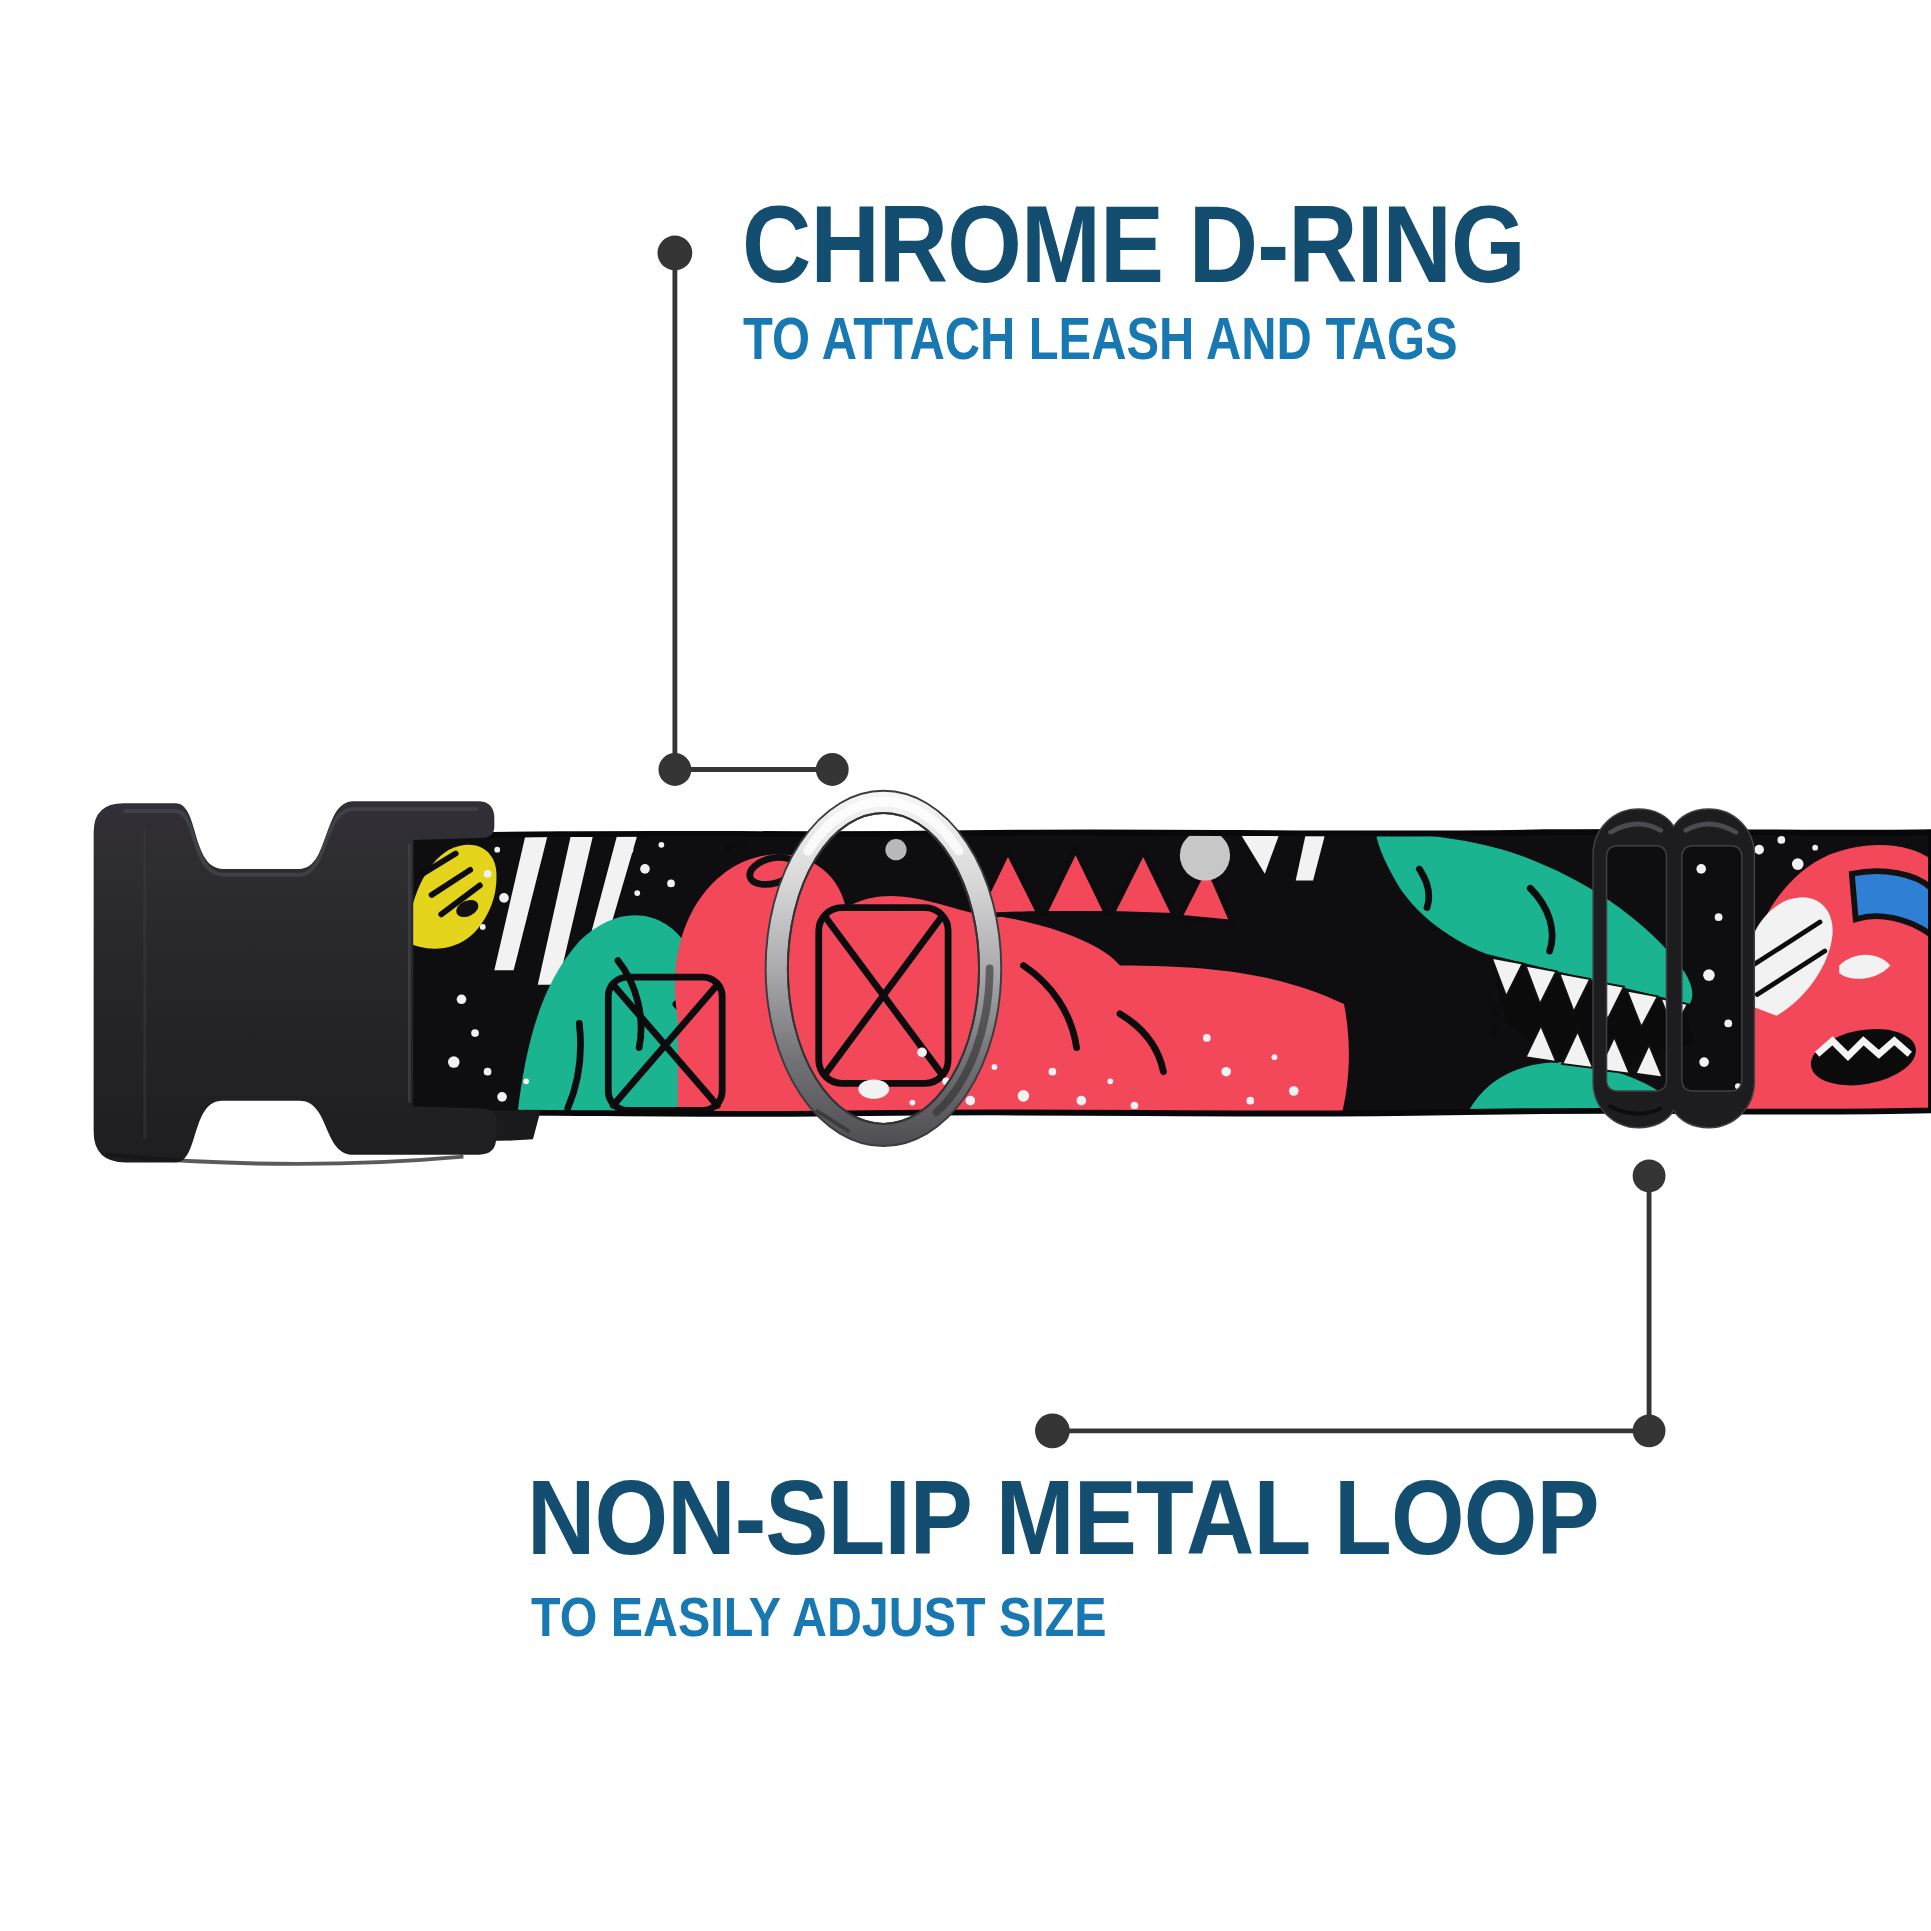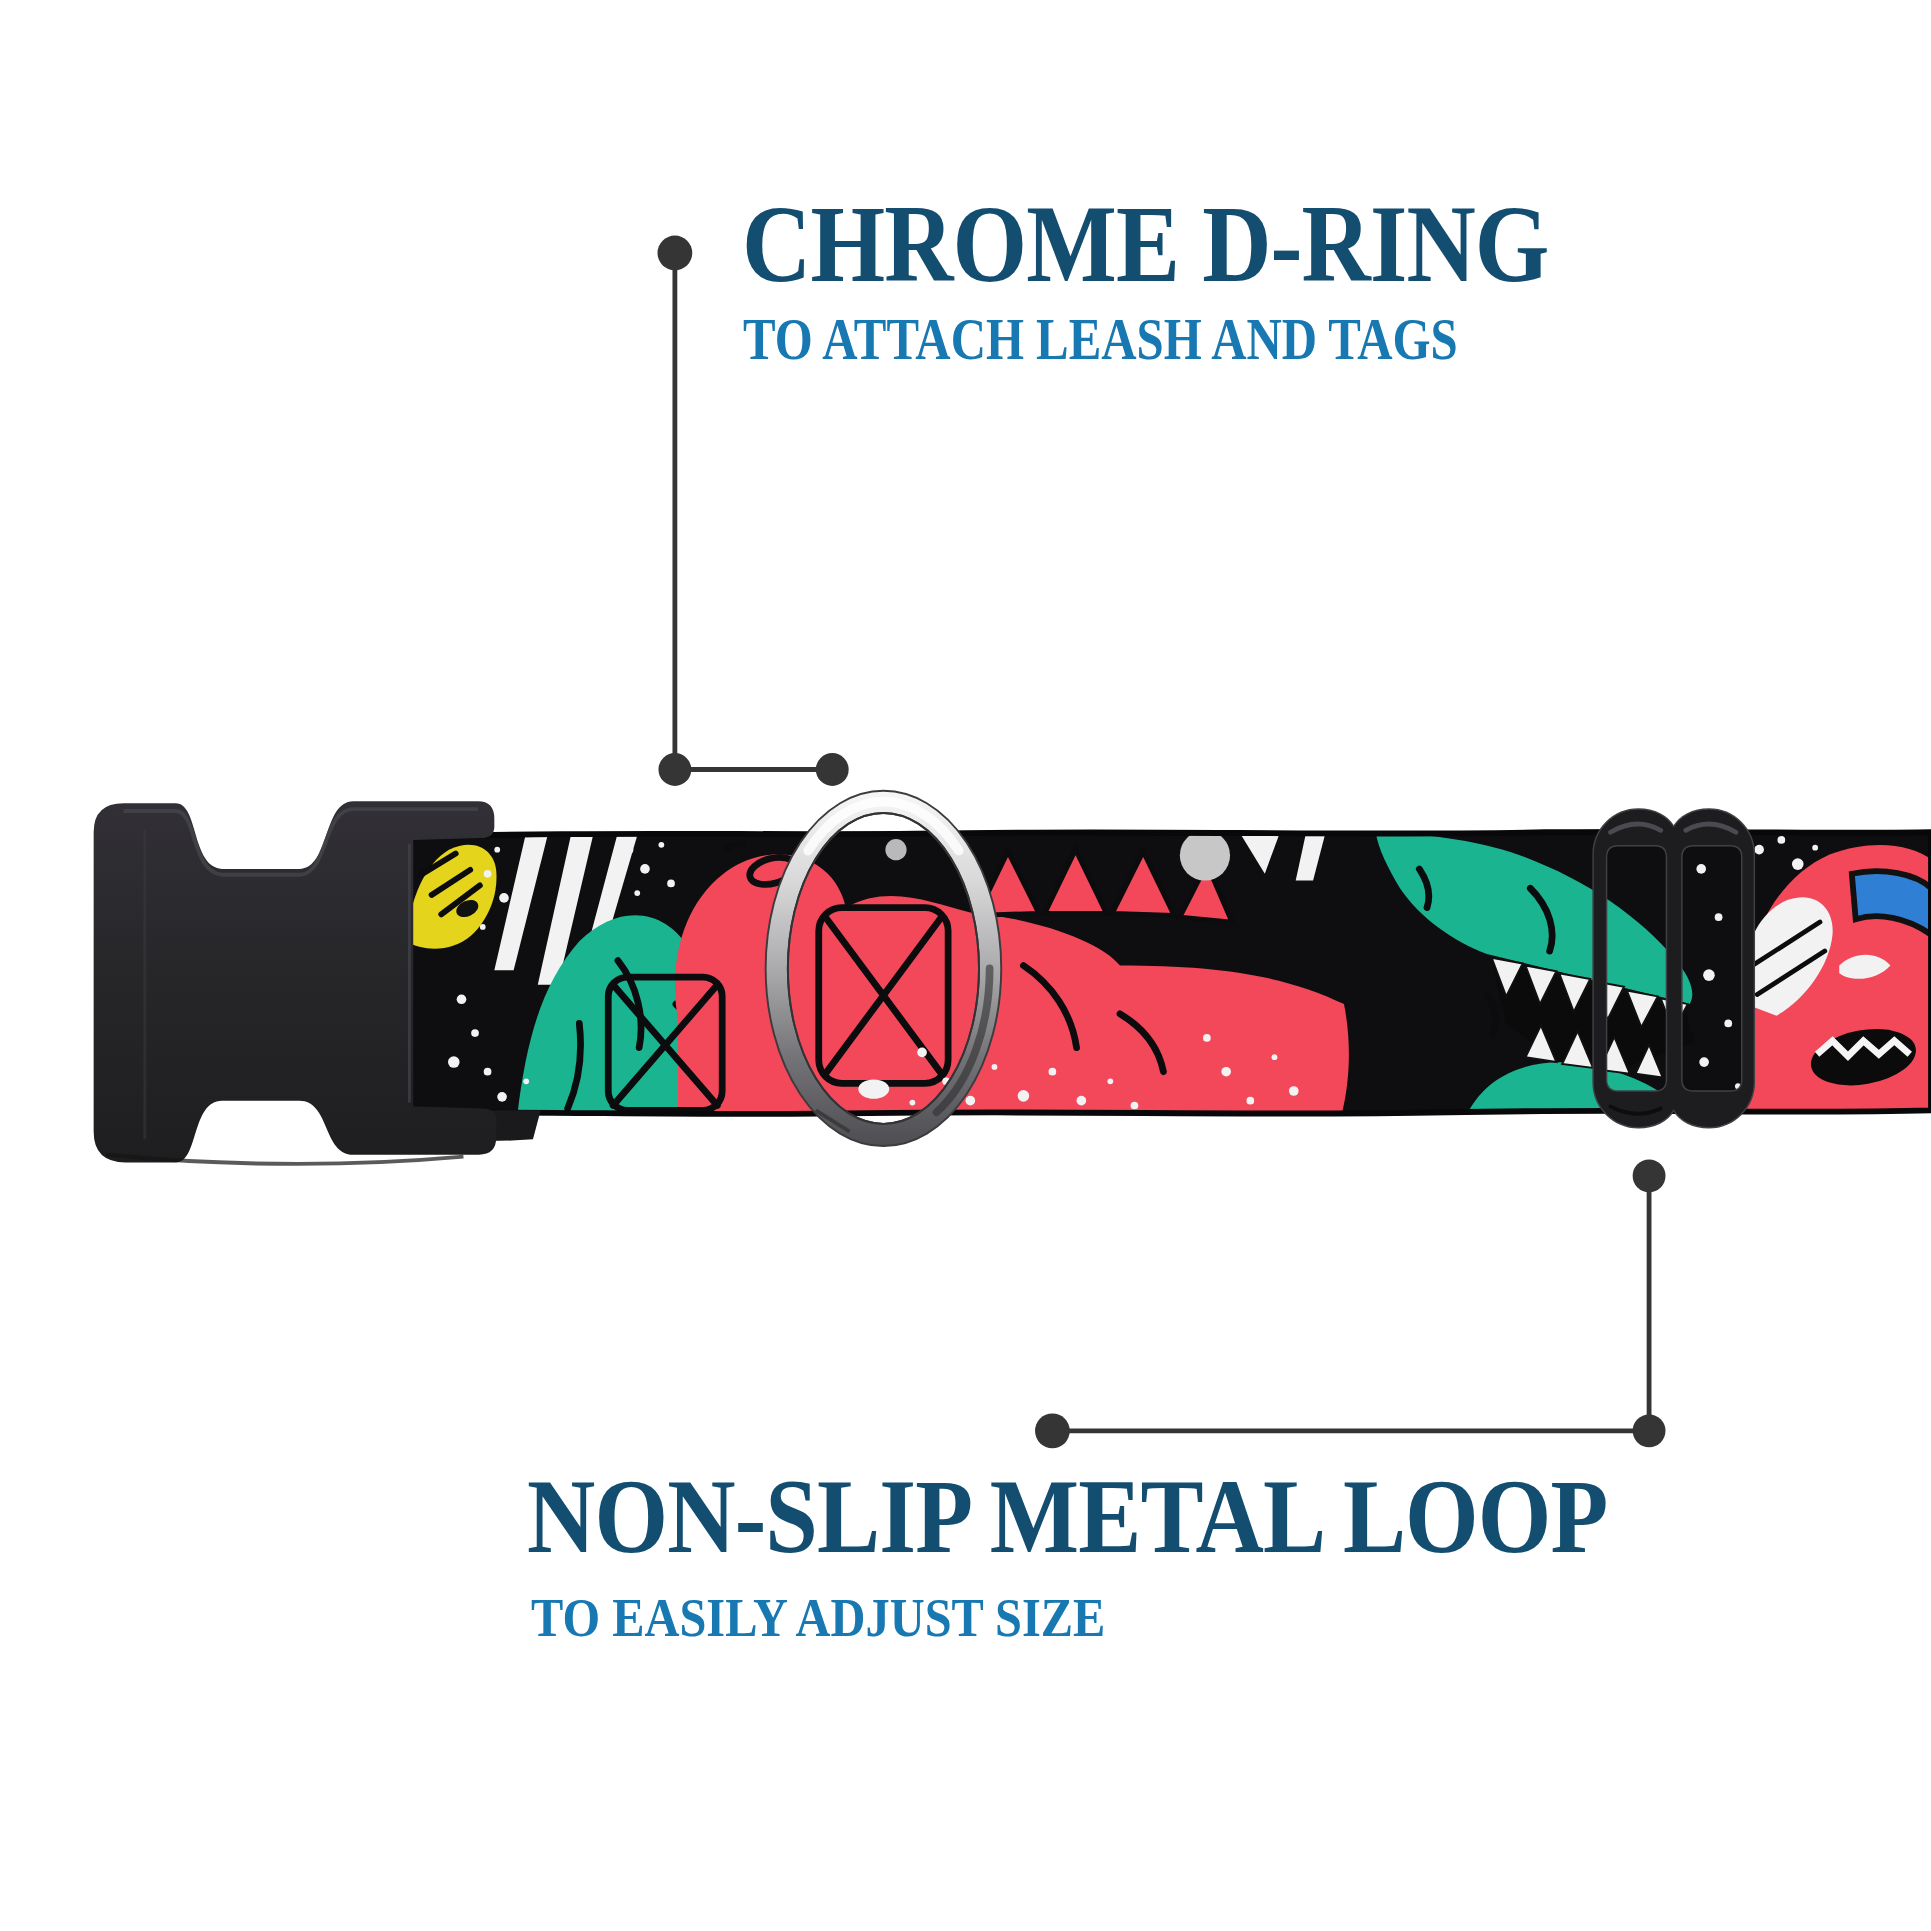--- a/index.html
+++ b/index.html
@@ -1,19 +1,19 @@
 <!DOCTYPE html>
 <html style="--background: #ffffff; --callout-title: #134e70; --callout-subtitle: #1878b2; --leader: #353535; --buckle: #28282b; --strap: #0e0e10; --dino-red: #f2485a; --dino-teal: #1ab491; --dino-yellow: #e5d41c; --accent-blue: #2f80d5; --print-white: #f2f2f2; --chrome: #b5b5b5;"><head>
 <meta charset="utf-8">
 <style>
   html,body{margin:0;padding:0;}
   .stage{
     position:relative;width:1931px;height:1931px;overflow:hidden;
     background:var(--background,#ffffff);
-    font-family:Liberation Serif, serif;
+    font-family:Liberation Sans, sans-serif;
     border-radius:24px;
   }
   .callout-title{
     position:absolute;white-space:nowrap;font-weight:bold;line-height:1;
     color:var(--callout-title,#134e70);letter-spacing:-1px;
     transform-origin:left top;
   }
   .callout-subtitle{
     position:absolute;white-space:nowrap;font-weight:bold;line-height:1;
     color:var(--callout-subtitle,#1878b2);letter-spacing:0px;

